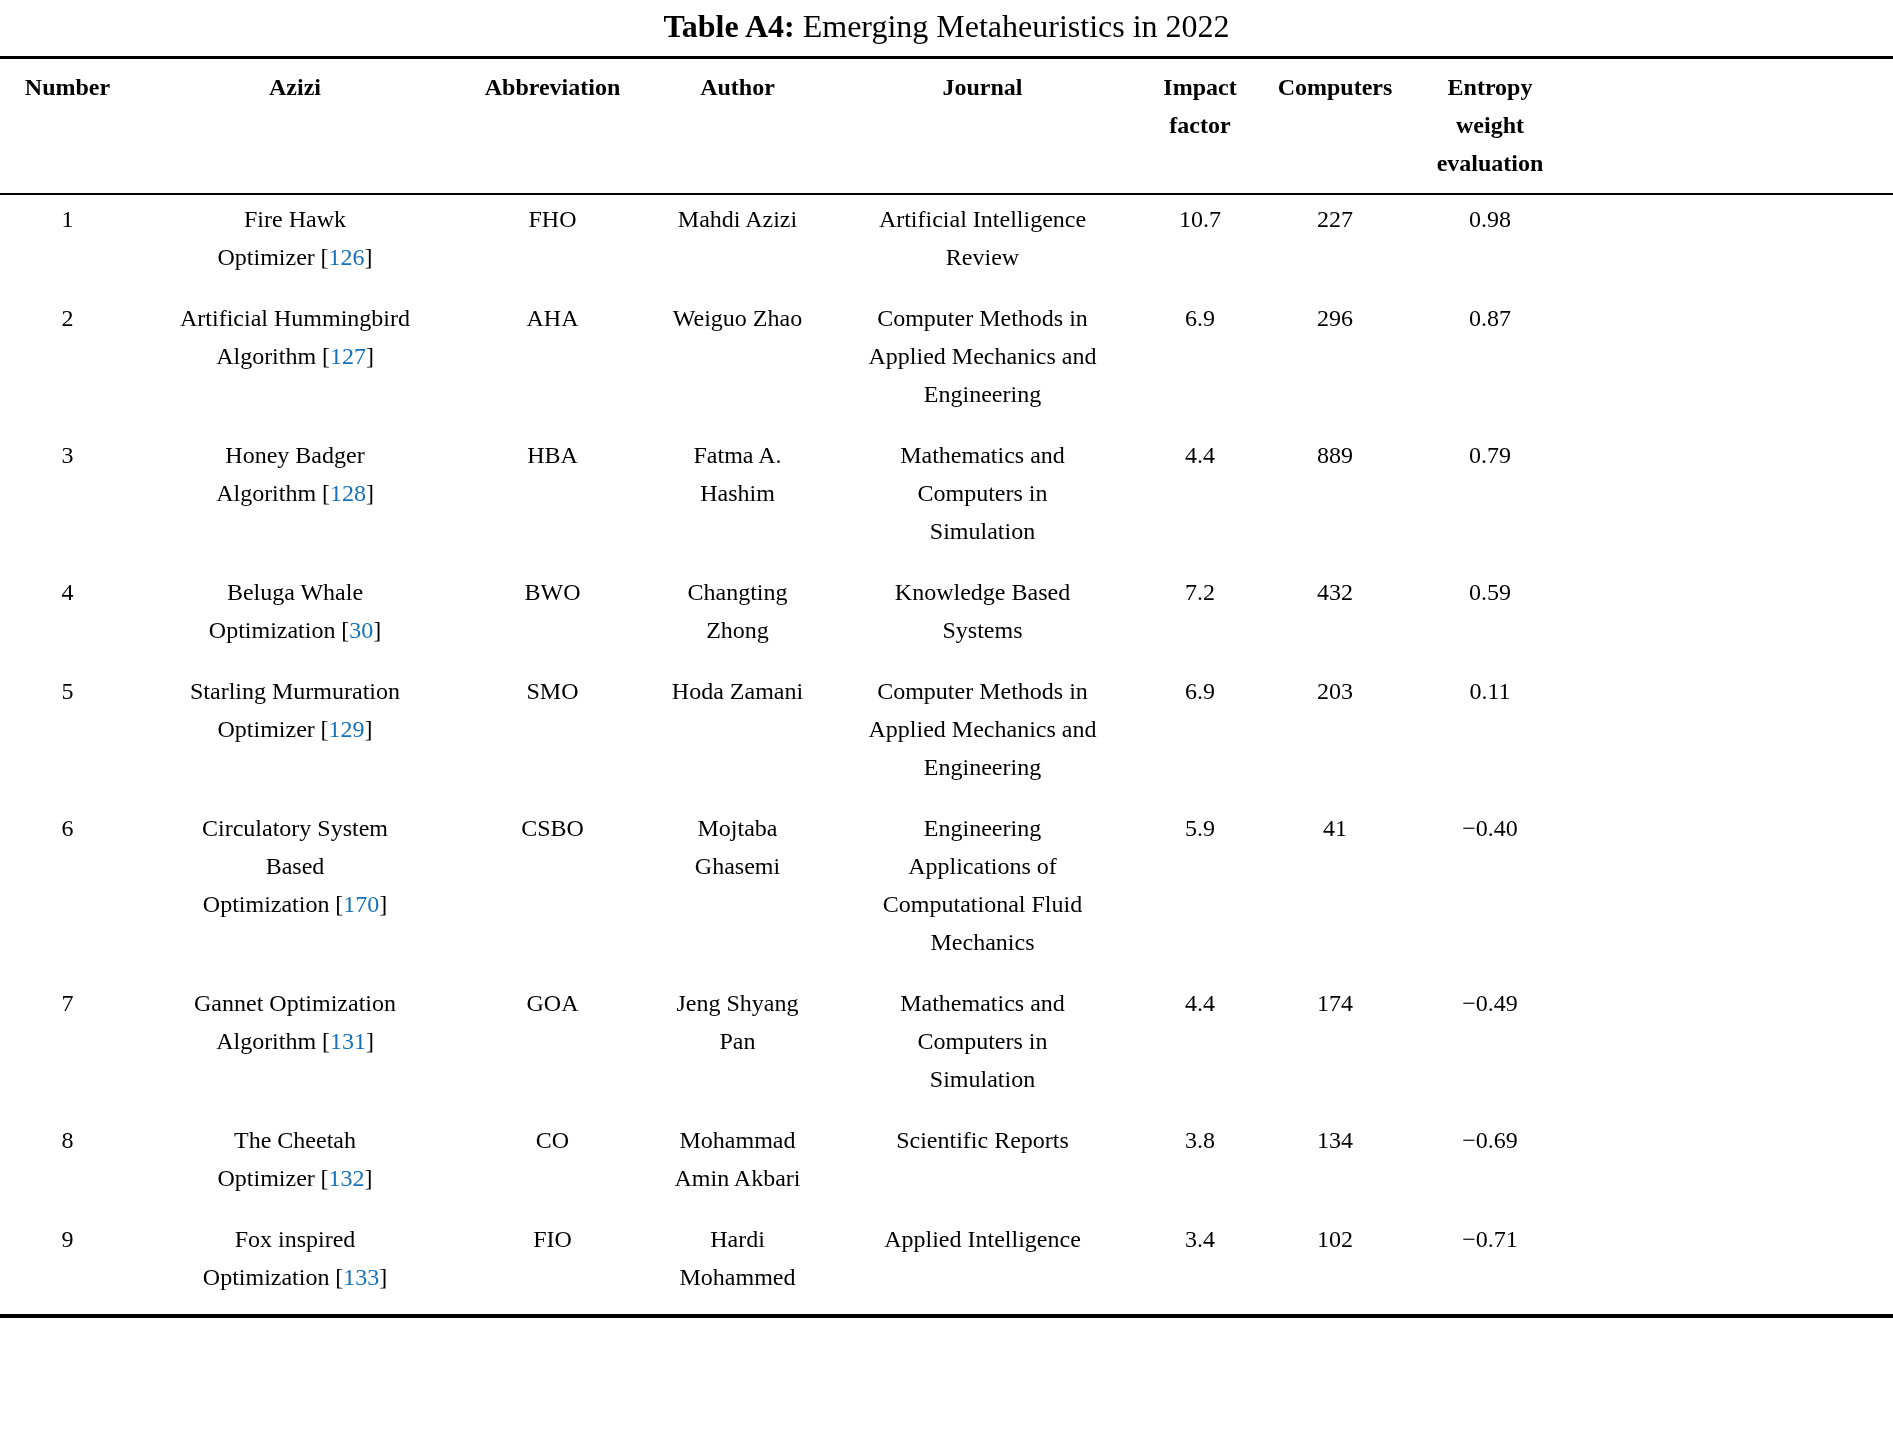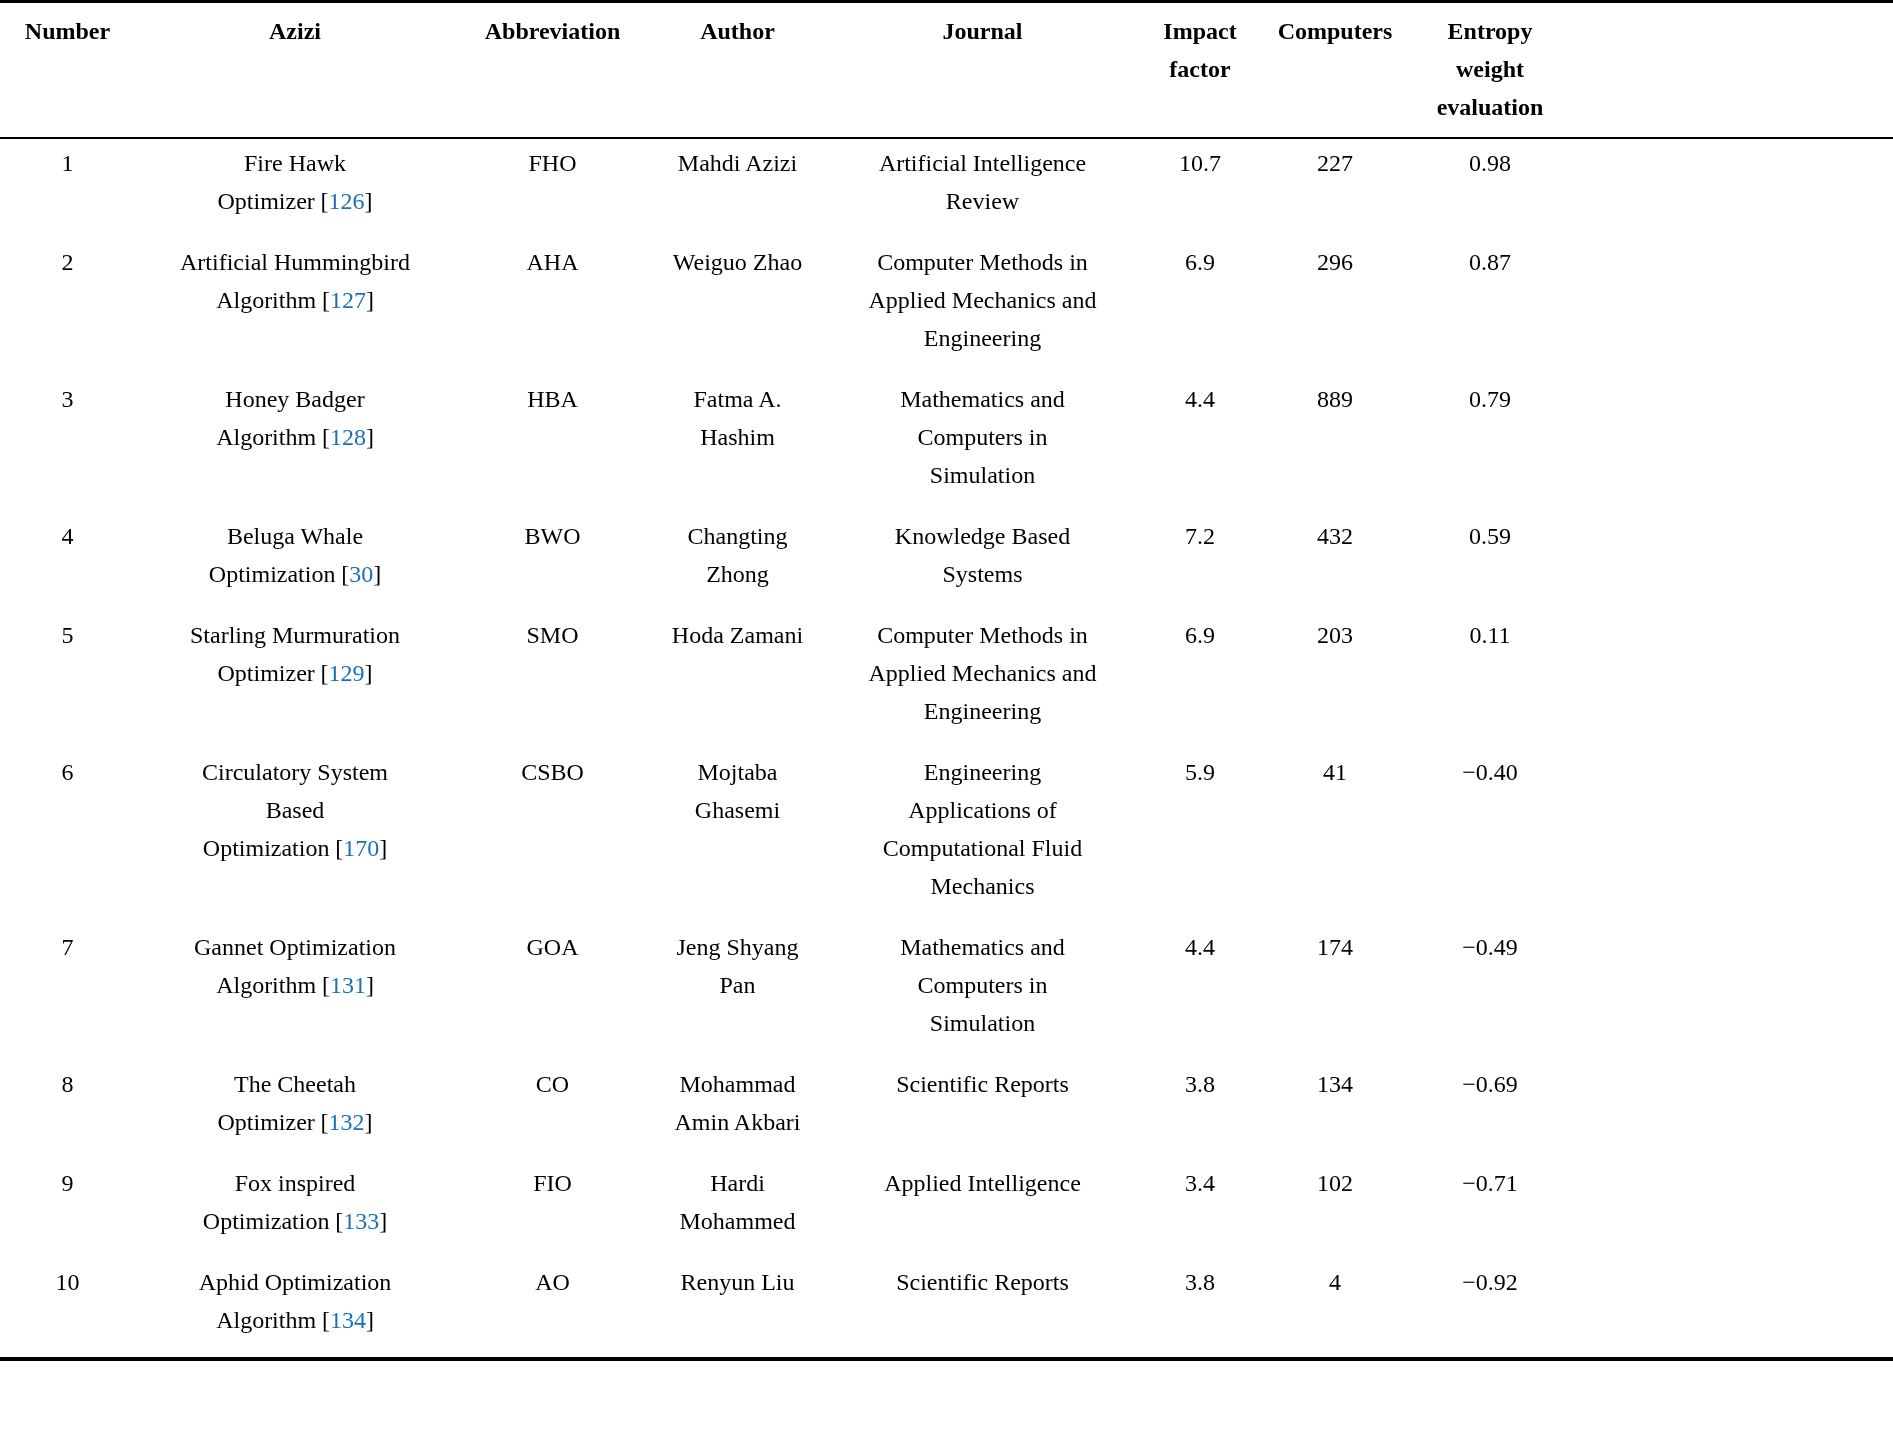--- a/index.html
+++ b/index.html
@@ -55,20 +55,24 @@
   }
   .cite::before { content: "["; color: #000000; margin-left: 0.24em; }
   .cite::after  { content: "]"; color: #000000; }
   .cite-num { color: var(--cite-color, #1871B8); }
 </style>
 </head>
 <body>
 
 <div class="page">
 
+  <div class="caption">
+    <span class="caption-label">Table A4:</span>
+    <span class="caption-text">Emerging Metaheuristics in 2022</span>
+  </div>
 
   <table class="paper-table">
     <colgroup>
       <col style="width:135px">
       <col style="width:320px">
       <col style="width:195px">
       <col style="width:175px">
       <col style="width:315px">
       <col style="width:120px">
       <col style="width:150px">
@@ -222,28 +226,16 @@
       <td>FIO</td>
       <td>Hardi
 Mohammed</td>
       <td>Applied Intelligence</td>
       <td>3.4</td>
       <td>102</td>
       <td>−0.71</td>
       <td></td>
     </tr>
 
-    <tr>
-      <td>10</td>
-      <td><span>Aphid Optimization
-Algorithm</span><span class="cite"><span class="cite-num">134</span></span></td>
-      <td>AO</td>
-      <td>Renyun Liu</td>
-      <td>Scientific Reports</td>
-      <td>3.8</td>
-      <td>4</td>
-      <td>−0.92</td>
-      <td></td>
-    </tr>
   </tbody>
   </table>
 
 </div>
 
 </body></html>

